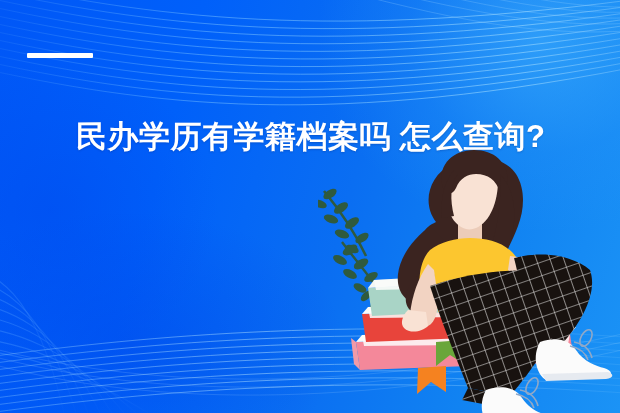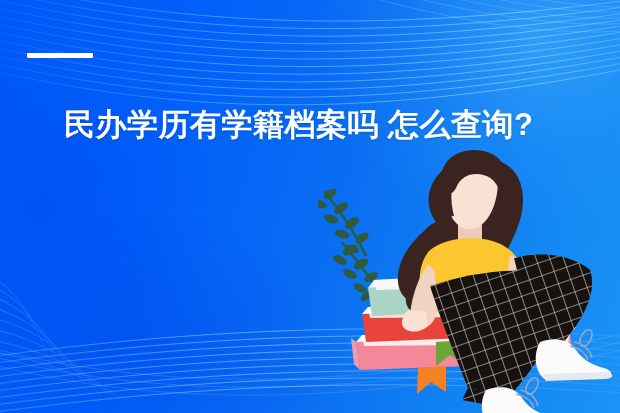--- a/index.html
+++ b/index.html
@@ -75,21 +75,21 @@
     top: 53px;
     width: 66px;
     height: 5px;
     background: #ffffff;
     border-radius: 1px;
   }
   .headline {
     position: absolute;
     left: 60px;
     top: 101px;
-    margin: 4px;
+    margin: 16px;
     color: #ffffff;
     font-size: 31px;
     font-weight: bold;
     letter-spacing: 0.5px;
     line-height: 40px;
     white-space: nowrap;
     text-shadow: 0 1px 2px rgba(0,30,110,0.25);
   }
 
   

